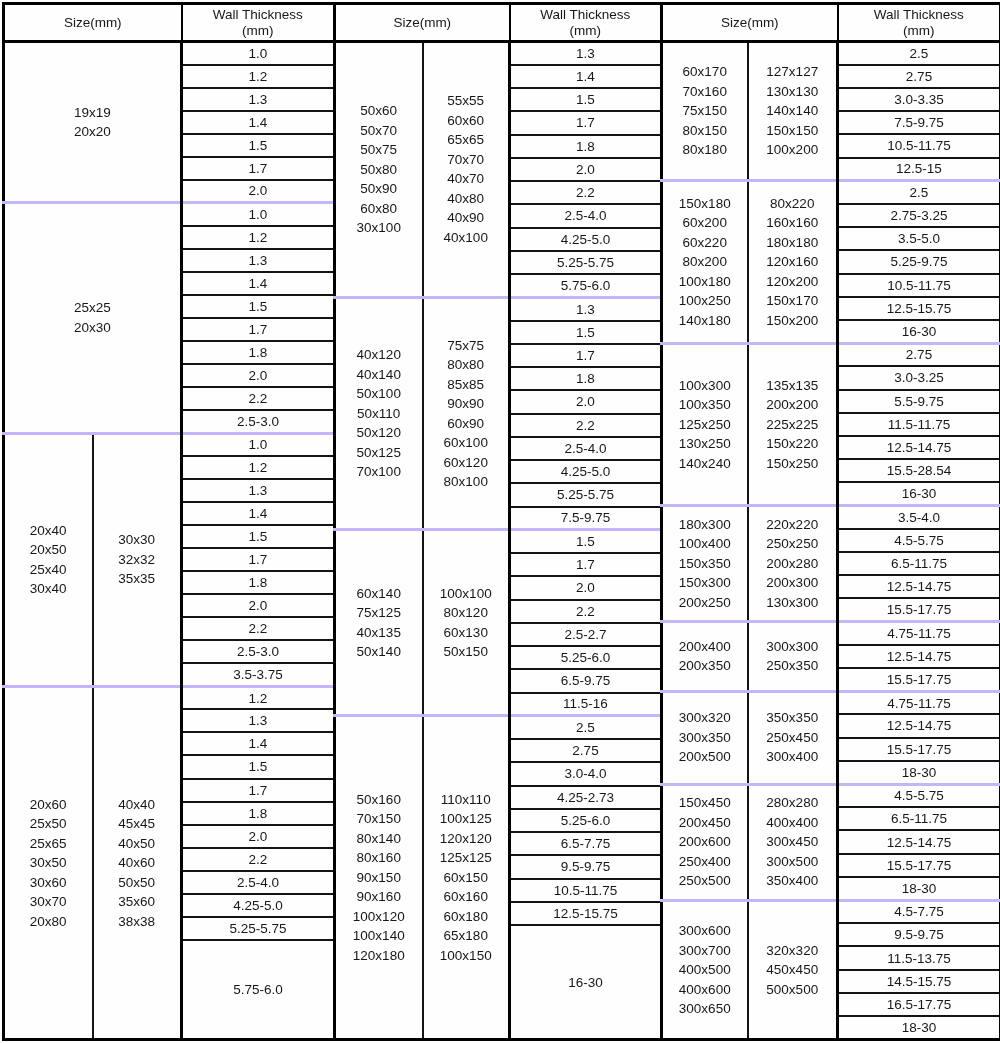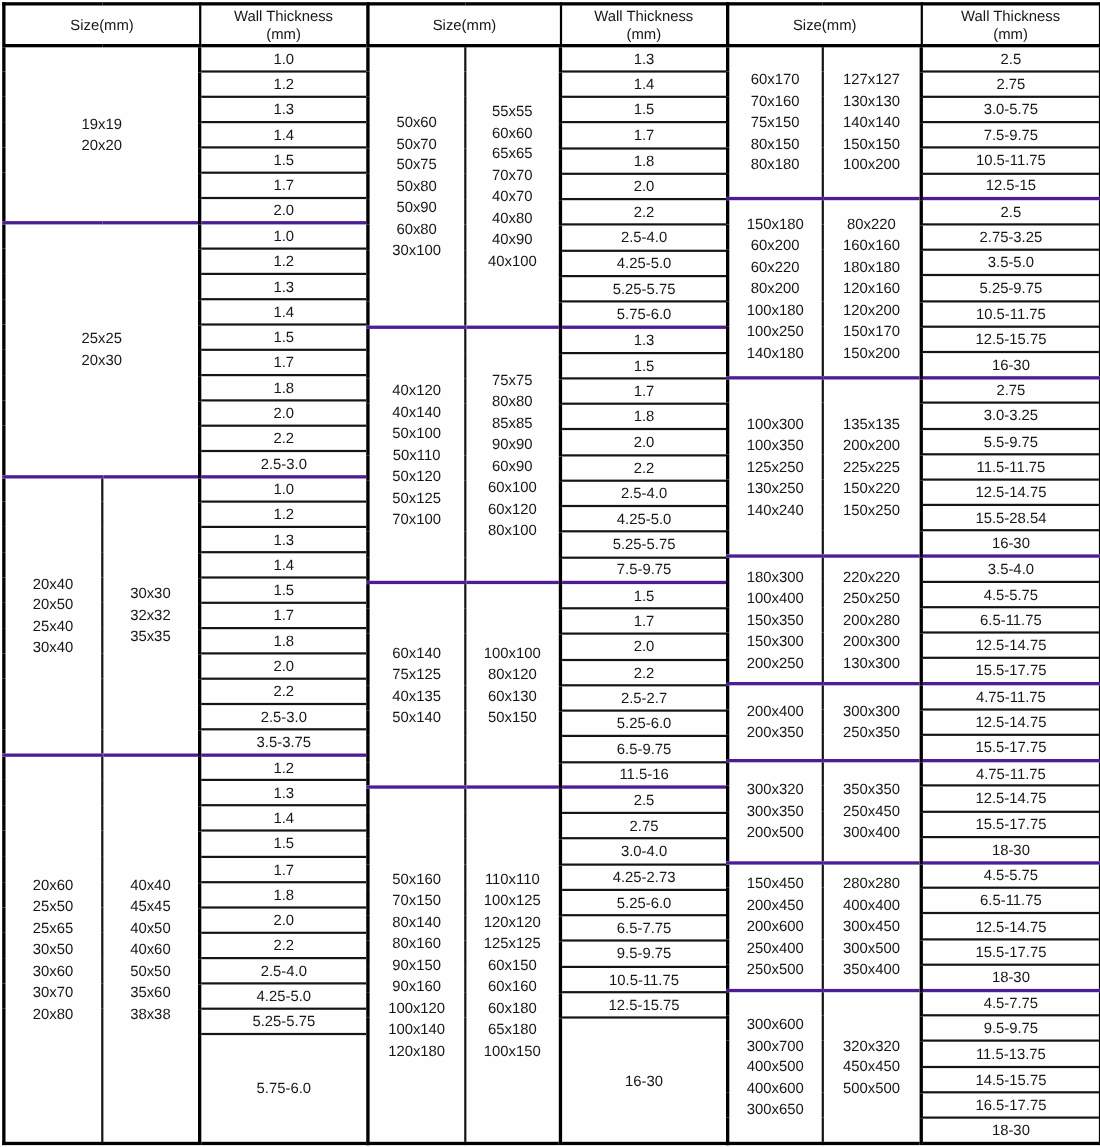--- a/index.html
+++ b/index.html
@@ -35,21 +35,21 @@
     text-align: center;
     vertical-align: middle;
     font-size: 13.5px;
     padding: 0 2px;
   }
   .panel td.thick-cell {
     height: 23px;
     border-left: 3px solid #000;
     white-space: nowrap;
   }
-  .panel tr.section-start > td { border-top: 3px solid #4c1d95; }
+  .panel tr.section-start > td { border-top: 3px solid #c4b5fd; }
   .size-cell { line-height: 19.5px; }
   .size-line { white-space: nowrap; }
 </style>
 </head>
 <body>
 
 <div id="page">
   <div id="table-root">
       <table class="panel" style="width: 334px;">
         <colgroup>
@@ -463,21 +463,21 @@
               <div class="size-line">140x140</div>
               <div class="size-line">150x150</div>
               <div class="size-line">100x200</div>
             </td>
             <td class="thick-cell">2.5</td>
           </tr>
           <tr>
             <td class="thick-cell">2.75</td>
           </tr>
           <tr>
-            <td class="thick-cell">3.0-5.75</td>
+            <td class="thick-cell">3.0-3.35</td>
           </tr>
           <tr>
             <td class="thick-cell">7.5-9.75</td>
           </tr>
           <tr>
             <td class="thick-cell">10.5-11.75</td>
           </tr>
           <tr>
             <td class="thick-cell">12.5-15</td>
           </tr>

